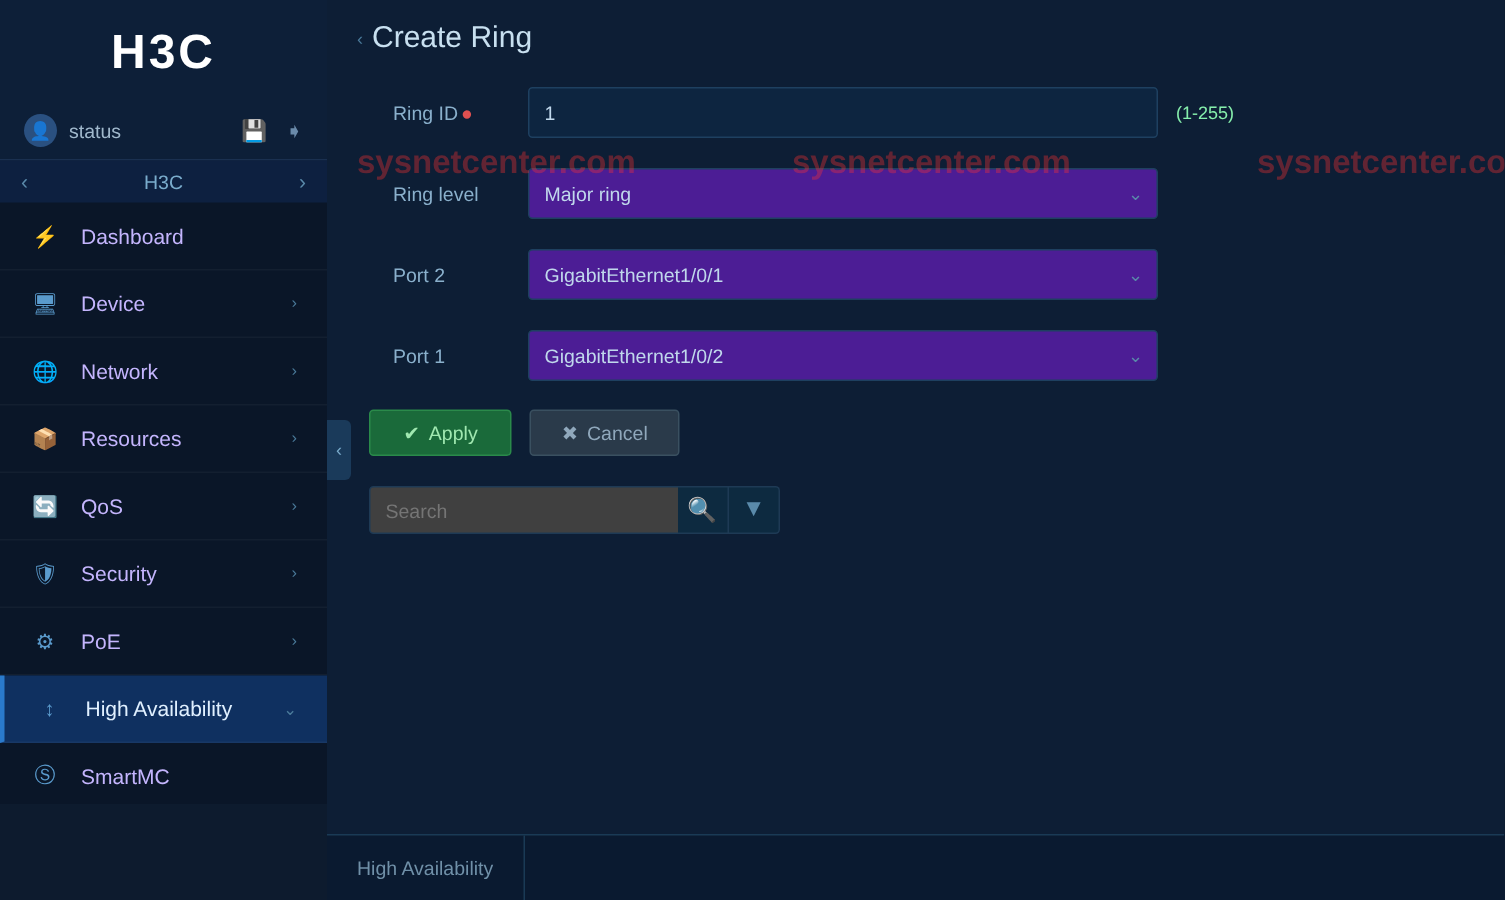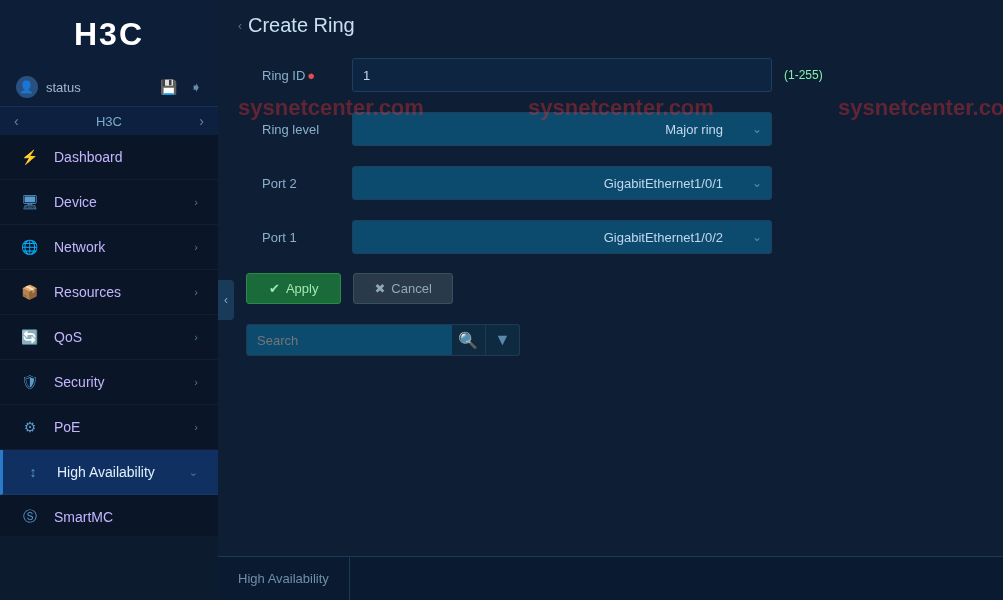--- a/index.html
+++ b/index.html
@@ -241,30 +241,29 @@
 
     .form-select-wrapper {
       flex: 1;
       max-width: 420px;
       position: relative;
     }
 
     .form-select {
       width: 100%;
       height: 34px;
-      background: #0c4a6e;
+      background: #4c1d95;
       border: 1px solid #1e4060;
       border-radius: 3px;
       color: #c0d8ec;
-      padding: 0 48px 0 10px;
+      padding: 0 24px 0 10px;
       font-size: 13px;
       outline: none;
       appearance: none;
       cursor: pointer;
-      text-align: right;
     }
 
     .select-arrow {
       position: absolute;
       right: 10px;
       top: 50%;
       transform: translateY(-50%);
       color: #5a8aaa;
       font-size: 12px;
       pointer-events: none;
@@ -312,21 +311,21 @@
     }
 
     .search-input-wrapper {
       position: relative;
       width: 240px;
     }
 
     .search-input {
       width: 100%;
       height: 32px;
-      background: #0c4a6e;
+      background: #404040;
       border: 1px solid #1e3a55;
       border-radius: 3px 0 0 3px;
       color: #8ab0cc;
       padding: 0 34px 0 10px;
       font-size: 13px;
       outline: none;
     }
 
     .search-icon-btn {
       position: absolute;

